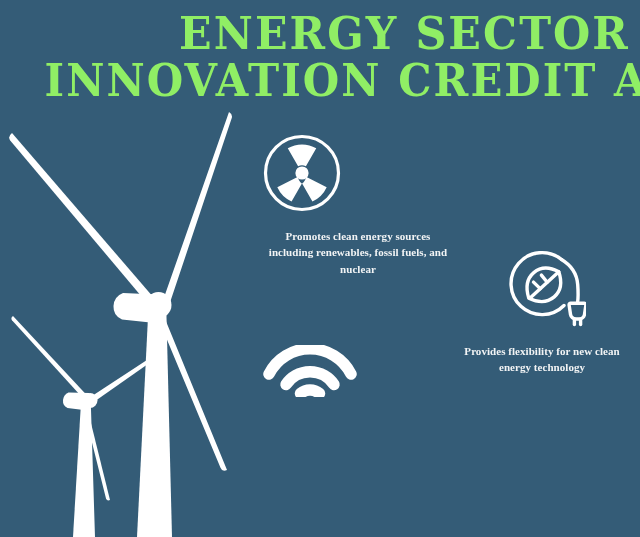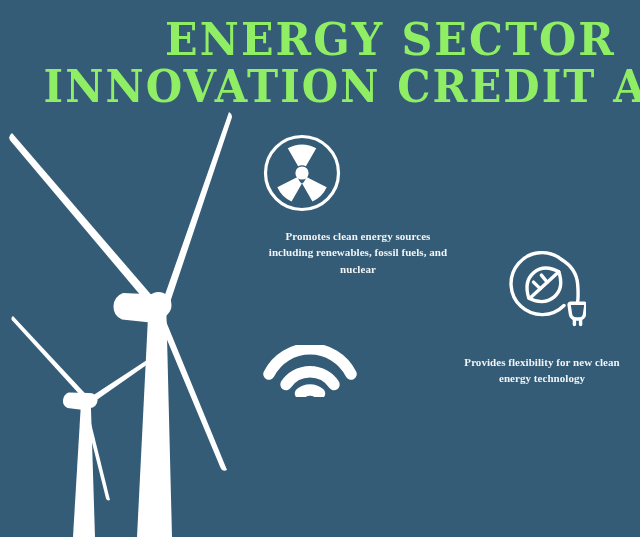--- a/index.html
+++ b/index.html
@@ -14,24 +14,24 @@
     height: 537px;
     overflow: hidden;
     background: #345c77;
     font-family: "Liberation Sans", sans-serif;
   }
 
   
   .title-block {
     position: absolute;
     left: 0;
-    top: 18px;
+    top: 12px;
     width: 640px;
     text-align: right;
-    padding-right: 18px;
+    padding-right: 4px;
     box-sizing: border-box;
     z-index: 6;
   }
   .title-line {
     display: block;
     font-family: "DejaVu Serif", "Liberation Serif", serif;
     font-weight: 700;
     color: #90ee65;
     line-height: 0.98;
     letter-spacing: 2.2px;
@@ -88,21 +88,21 @@
   }
   .feature-nuclear .feature-text { margin-top: 11px; }
 
   
   .feature-eco {
     left: 444px;
     top: 248px;
     width: 196px;
   }
   .feature-eco .feature-icon { margin-left: 58px; margin-right: auto; }
-  .feature-eco .feature-text { margin-top: 22px; padding: 0 6px; box-sizing: border-box;}
+  .feature-eco .feature-text { margin-top: 11px; padding: 0 6px; box-sizing: border-box;}
 
   
   .feature-wifi {
     left: 262px;
     top: 345px;
     width: 192px;
   }
   .feature-wifi .feature-text { margin-top: 13px; }
 </style>
 </head>

